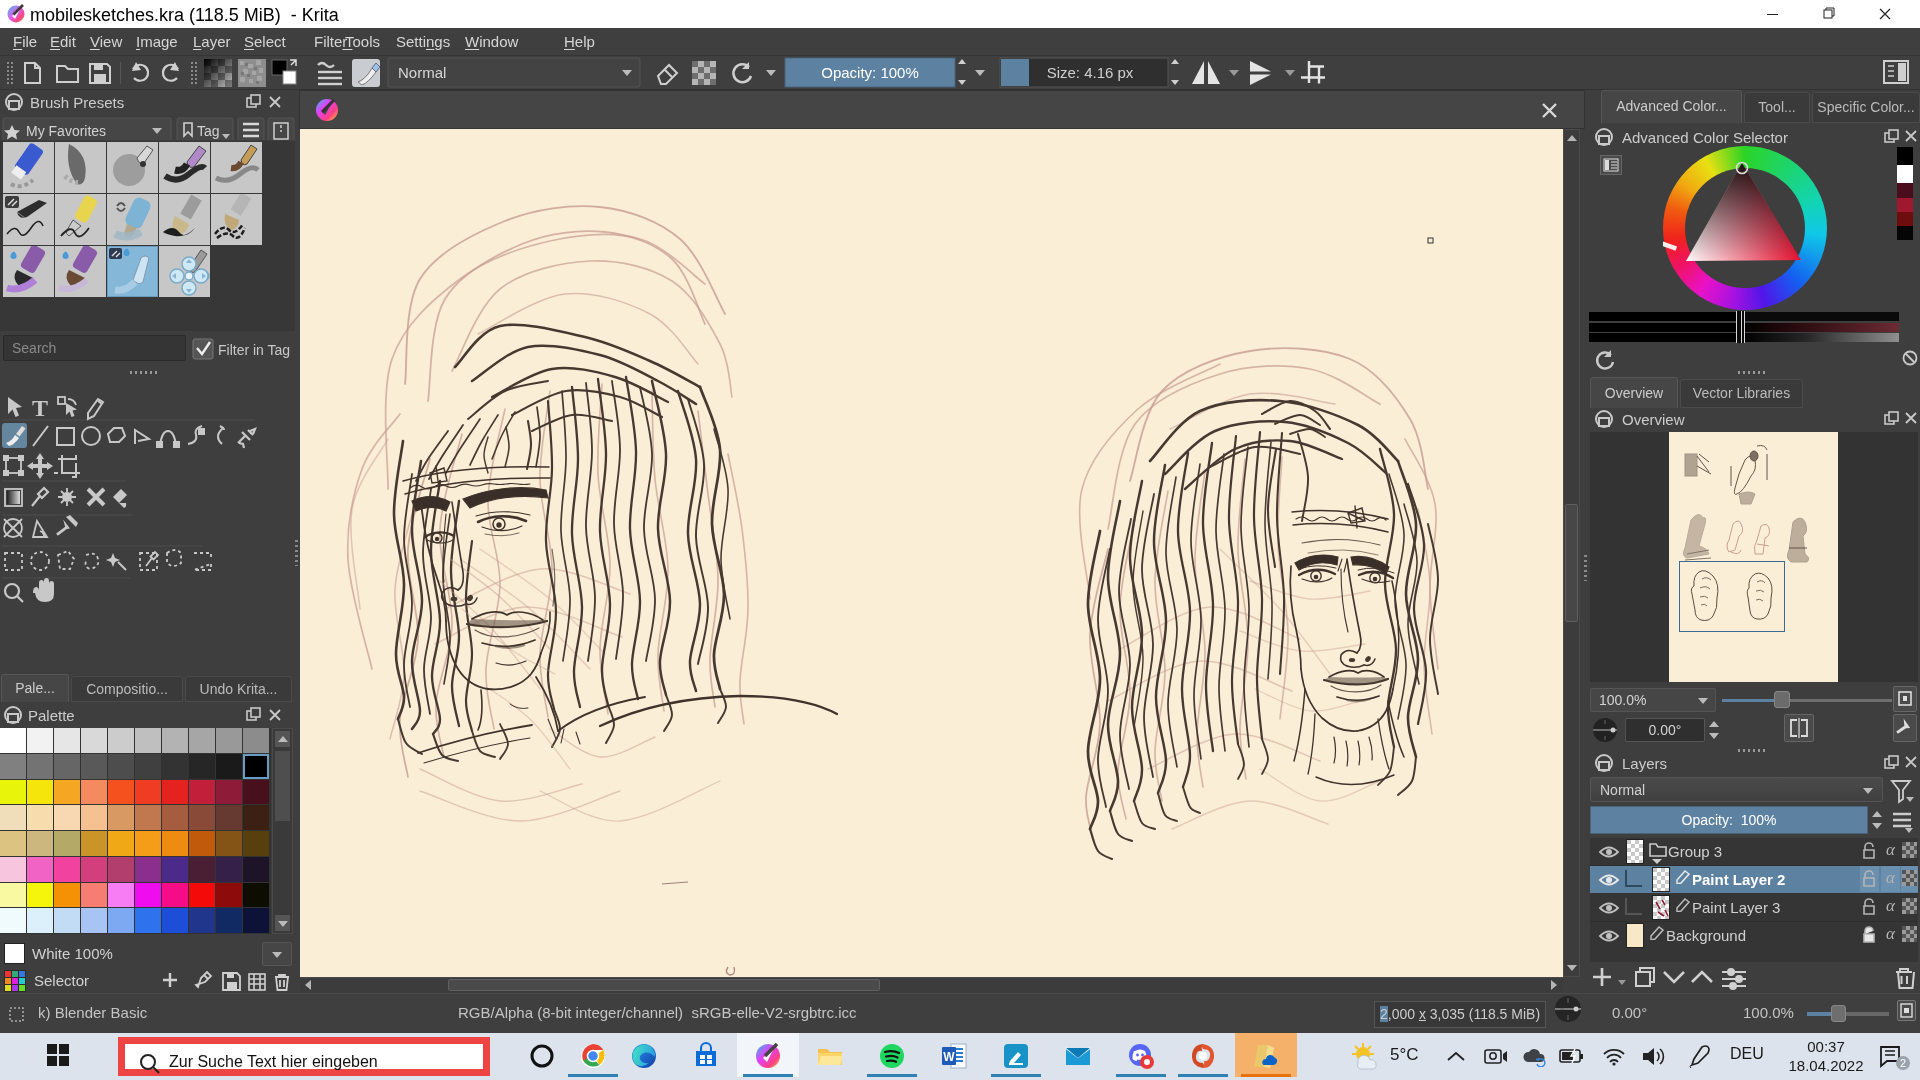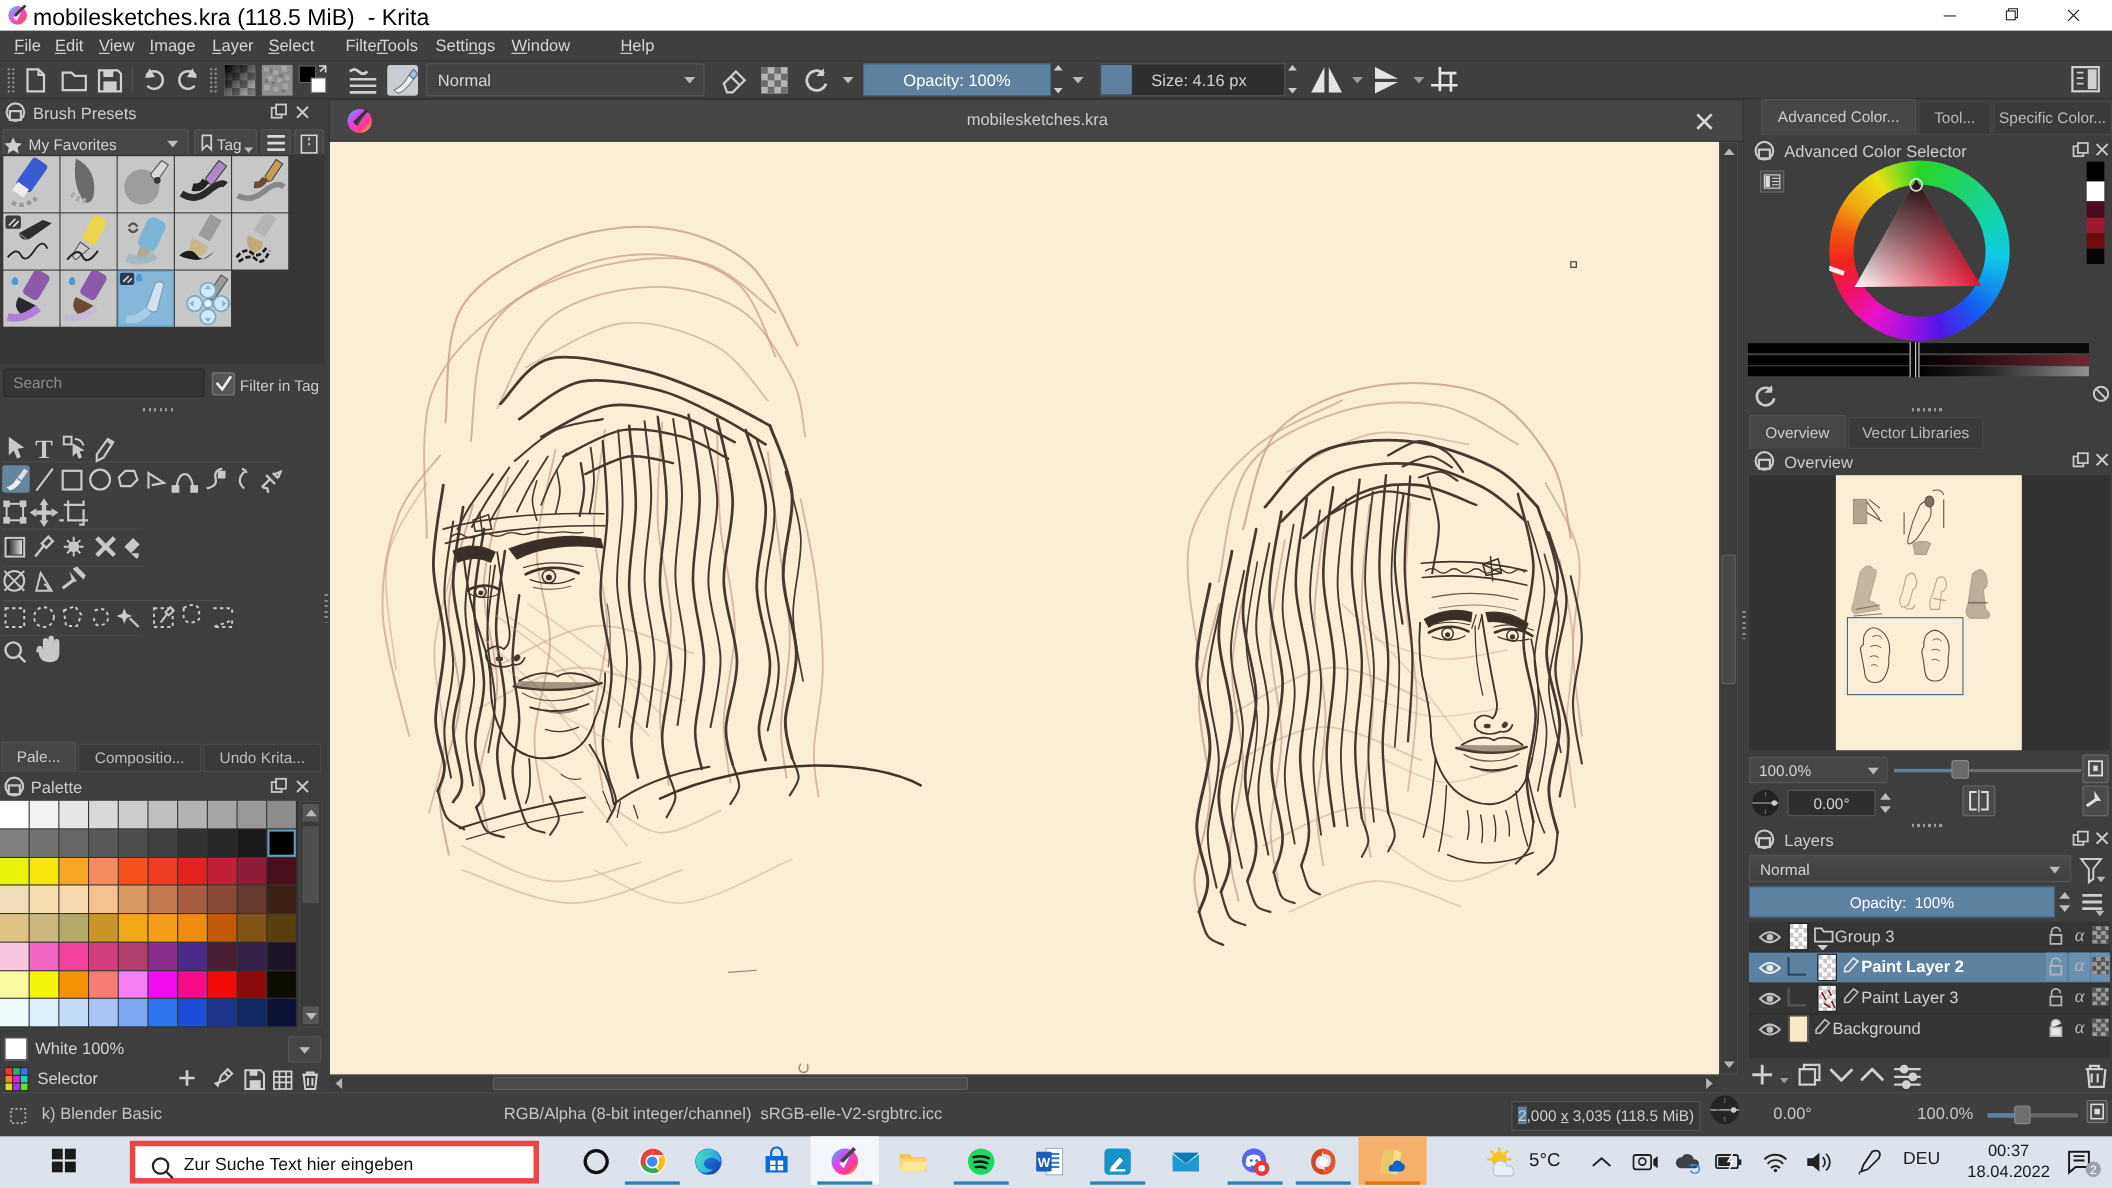--- a/index.html
+++ b/index.html
@@ -3,21 +3,21 @@
 <meta charset="utf-8">
 <style>
 * { margin:0; padding:0; box-sizing:border-box; }
 html,body { width:1920px; height:1080px; overflow:hidden; background:#3e3e3e;
   font-family:"Liberation Sans", sans-serif; }
 .abs { position:absolute; }
 #root { position:absolute; left:0; top:0; width:1920px; height:1080px; }
 
 
 #titlebar { left:0; top:0; width:1920px; height:28px; background:#ffffff; color:#111; }
-#titlebar .ttext { position:absolute; left:30px; top:5px; font-size:21px; color:#000; }
+#titlebar .ttext { position:absolute; left:30px; top:5px; font-size:18px; color:#000; }
 .wbtn { position:absolute; top:0; width:46px; height:28px; color:#222; text-align:center; }
 
 
 #menubar { left:0; top:28px; width:1920px; height:28px; background:#3f3f3f; border-bottom:1px solid #353535; }
 #menubar span.mi { position:absolute; top:5px; font-size:15px; color:#d6d6d6; }
 #menubar u { text-decoration:underline; text-underline-offset:2px; }
 
 
 #toolbar { left:0; top:56px; width:1920px; height:34px; background:#3f3f3f; border-bottom:1px solid #323232; }
 
@@ -668,21 +668,20 @@
                 <stop offset="0" stop-color="#29c5e5"></stop>
                 <stop offset=".35" stop-color="#e040fb"></stop>
                 <stop offset=".7" stop-color="#ff4081"></stop>
                 <stop offset="1" stop-color="#ffd740"></stop>
               </linearGradient>
             </defs>
         <circle cx="13" cy="13" r="11" fill="url(#kr1)"></circle>
         <path d="M19 4 L8 15 l3 3 z" fill="#454545"></path>
         <path d="M20 3 l-12 12" stroke="#333" stroke-width="3"></path>
       </svg>
-      <div class="abs" style="left:0;top:10px;width:1286px;text-align:center;font-size:15px;color:#cccccc">mobilesketches.kra</div>
       <svg class="abs" style="left:1240px;top:10px" width="20" height="20">
             <path d="M3 3 l13 13 M16 3 L3 16" stroke="#d8d8d8" stroke-width="2.4"></path>
           </svg>
     </div>
     <div id="canvas">
     <svg width="1263" height="848" viewBox="0 0 1263 848" id="sketch">
       <g id="hair">
               <path d="M105 255 C107.5 237.5,103.3 177.2,120 150 C136.7 122.8,175.0 104.0,205 92 C235.0 80.0,270.8 75.0,300 78 C329.2 81.0,359.2 92.2,380 110 C400.8 127.8,417.5 172.5,425 185" fill="none" stroke="#c79c92" stroke-width="1.87" stroke-linecap="round" opacity="0.8"></path>
               <path d="M128 272 C130.8 255.0,129.3 196.2,145 170 C160.7 143.8,195.3 126.2,222 115 C248.7 103.8,280.0 100.5,305 103 C330.0 105.5,355.3 114.7,372 130 C388.7 145.3,399.5 184.2,405 195" fill="none" stroke="#c79c92" stroke-width="1.76" stroke-linecap="round" opacity="0.75"></path>
               <path d="M88 360 C88.7 338.3,80.0 265.0,92 230 C104.0 195.0,133.7 169.7,160 150 C186.3 130.3,220.0 118.7,250 112 C280.0 105.3,314.2 102.8,340 110 C365.8 117.2,394.2 147.5,405 155" fill="none" stroke="#c79c92" stroke-width="1.76" stroke-linecap="round" opacity="0.7"></path>
@@ -1293,21 +1292,21 @@
 
   <svg class="abs" style="left:47px;top:11px" width="22" height="22" viewBox="0 0 22 22">
         <g fill="#1a1a1a">
           <rect x="0" y="0" width="10" height="10"></rect>
           <rect x="12" y="0" width="10" height="10"></rect>
           <rect x="0" y="12" width="10" height="10"></rect>
           <rect x="12" y="12" width="10" height="10"></rect>
         </g>
       </svg>
 
-  <div class="abs" style="left:118px;top:4px;width:372px;height:39px;background:#ffffff;border:5px solid #ef4444">
+  <div class="abs" style="left:118px;top:4px;width:372px;height:39px;background:#ffffff;border:7px solid #ef4444">
     <svg class="abs" style="left:14px;top:9px" width="22" height="22">
           <circle cx="9" cy="9" r="7" fill="none" stroke="#222" stroke-width="2"></circle>
           <path d="M14 14 l6 6" stroke="#222" stroke-width="2"></path>
         </svg>
     <span class="abs" style="left:44px;top:9px;font-size:16px;color:#111">Zur Suche Text hier eingeben</span>
   </div>
   <div id="tbicons">
         <div class="abs" style="left: 511px; top: 0px; width: 62px; height: 44px;">
           <div class="abs" style="left:17px;top:9px;width:28px;height:28px"><svg width="28" height="28" viewBox="0 0 28 28">
               <circle cx="14" cy="14" r="10" fill="none" stroke="#111" stroke-width="3"></circle>

